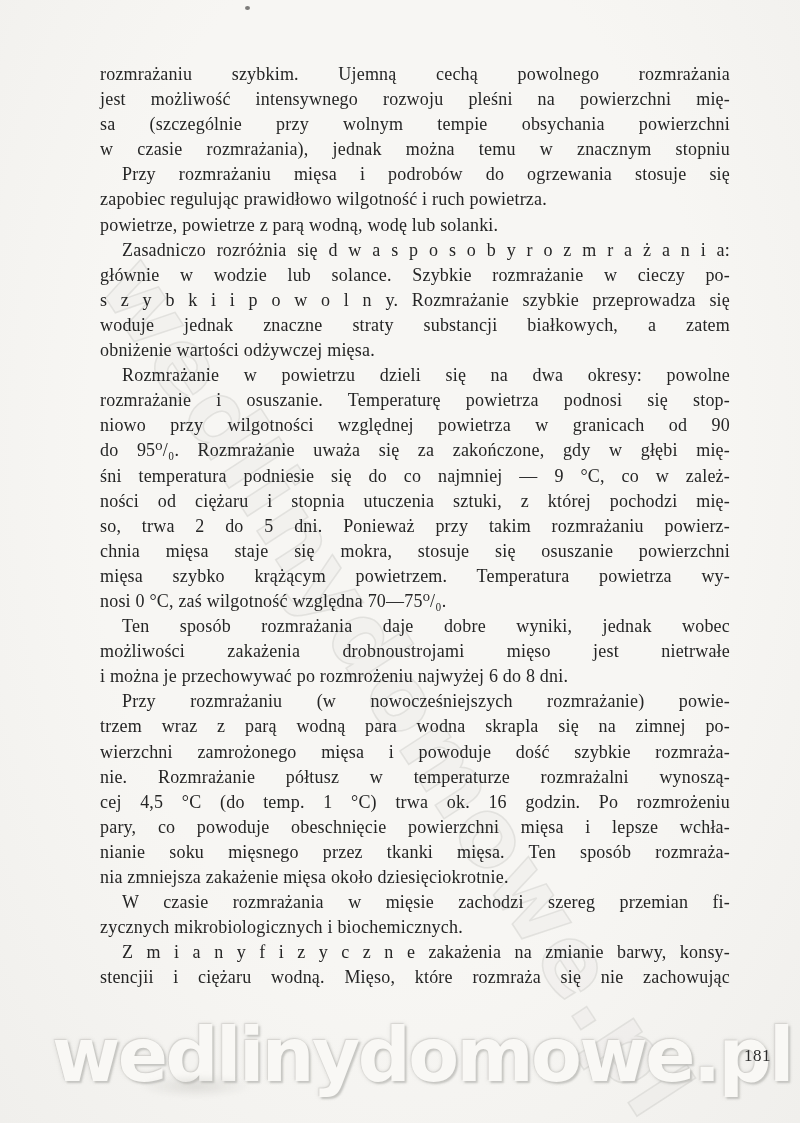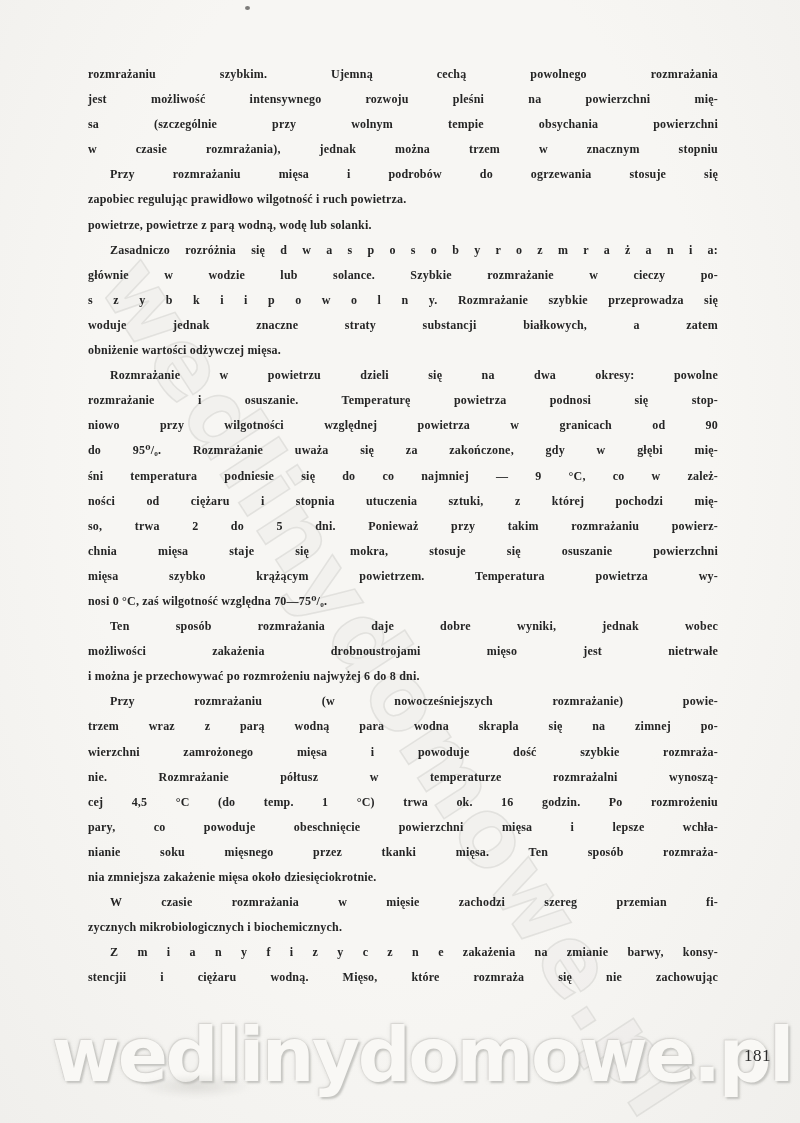--- a/index.html
+++ b/index.html
@@ -5,25 +5,24 @@
   html,body{margin:0;padding:0;background:#e9e8e5;}
   .page{
     position:relative;
     width:800px;height:1123px;
     margin:0 auto;
     background:radial-gradient(ellipse at 50% 40%, #f7f6f3 55%, #f0efec 100%);
     overflow:hidden;
     font-family:"Liberation Serif","DejaVu Serif",serif;
   }
   .text-block{
-    position:absolute;left:88px;top:62px;width:630px;
+    position:absolute;left:100px;top:62px;width:630px;
     color:var(--ink,#252525);
-    font-size:12px;line-height:25.1px;
+    font-size:18px;line-height:25.1px;
     letter-spacing:.2px;
-    font-weight:bold;
   }
   .line{text-align:justify;text-align-last:justify;}
   .line.endline{text-align-last:left;}
   .line.indent{text-indent:22px;}
 
   .wm-diag{
     position:absolute;left:168px;top:238px;
     transform-origin:0 0;transform:rotate(57deg);
     font-family:"DejaVu Sans","Liberation Sans",sans-serif;
     font-weight:bold;font-size:92px;letter-spacing:2px;
@@ -61,21 +60,21 @@
 
 <div class="page">
   <div class="speck-top"></div>
 
   <div class="wm-diag">wedlinydomowe.pl</div>
 
   <div class="text-block">
       <div class="line">rozmrażaniu szybkim. Ujemną cechą powolnego rozmrażania</div>
       <div class="line">jest możliwość intensywnego rozwoju pleśni na powierzchni mię-</div>
       <div class="line">sa (szczególnie przy wolnym tempie obsychania powierzchni</div>
-      <div class="line">w czasie rozmrażania), jednak można trzem w znacznym stopniu</div>
+      <div class="line">w czasie rozmrażania), jednak można temu w znacznym stopniu</div>
       <div class="line indent">Przy rozmrażaniu mięsa i podrobów do ogrzewania stosuje się</div>
       <div class="line endline">zapobiec regulując prawidłowo wilgotność i ruch powietrza.</div>
       <div class="line endline">powietrze, powietrze z parą wodną, wodę lub solanki.</div>
       <div class="line indent">Zasadniczo rozróżnia się d w a s p o s o b y r o z m r a ż a n i a:</div>
       <div class="line">głównie w wodzie lub solance. Szybkie rozmrażanie w cieczy po-</div>
       <div class="line">s z y b k i i p o w o l n y. Rozmrażanie szybkie przeprowadza się</div>
       <div class="line">woduje jednak znaczne straty substancji białkowych, a zatem</div>
       <div class="line endline">obniżenie wartości odżywczej mięsa.</div>
       <div class="line indent">Rozmrażanie w powietrzu dzieli się na dwa okresy: powolne</div>
       <div class="line">rozmrażanie i osuszanie. Temperaturę powietrza podnosi się stop-</div>

